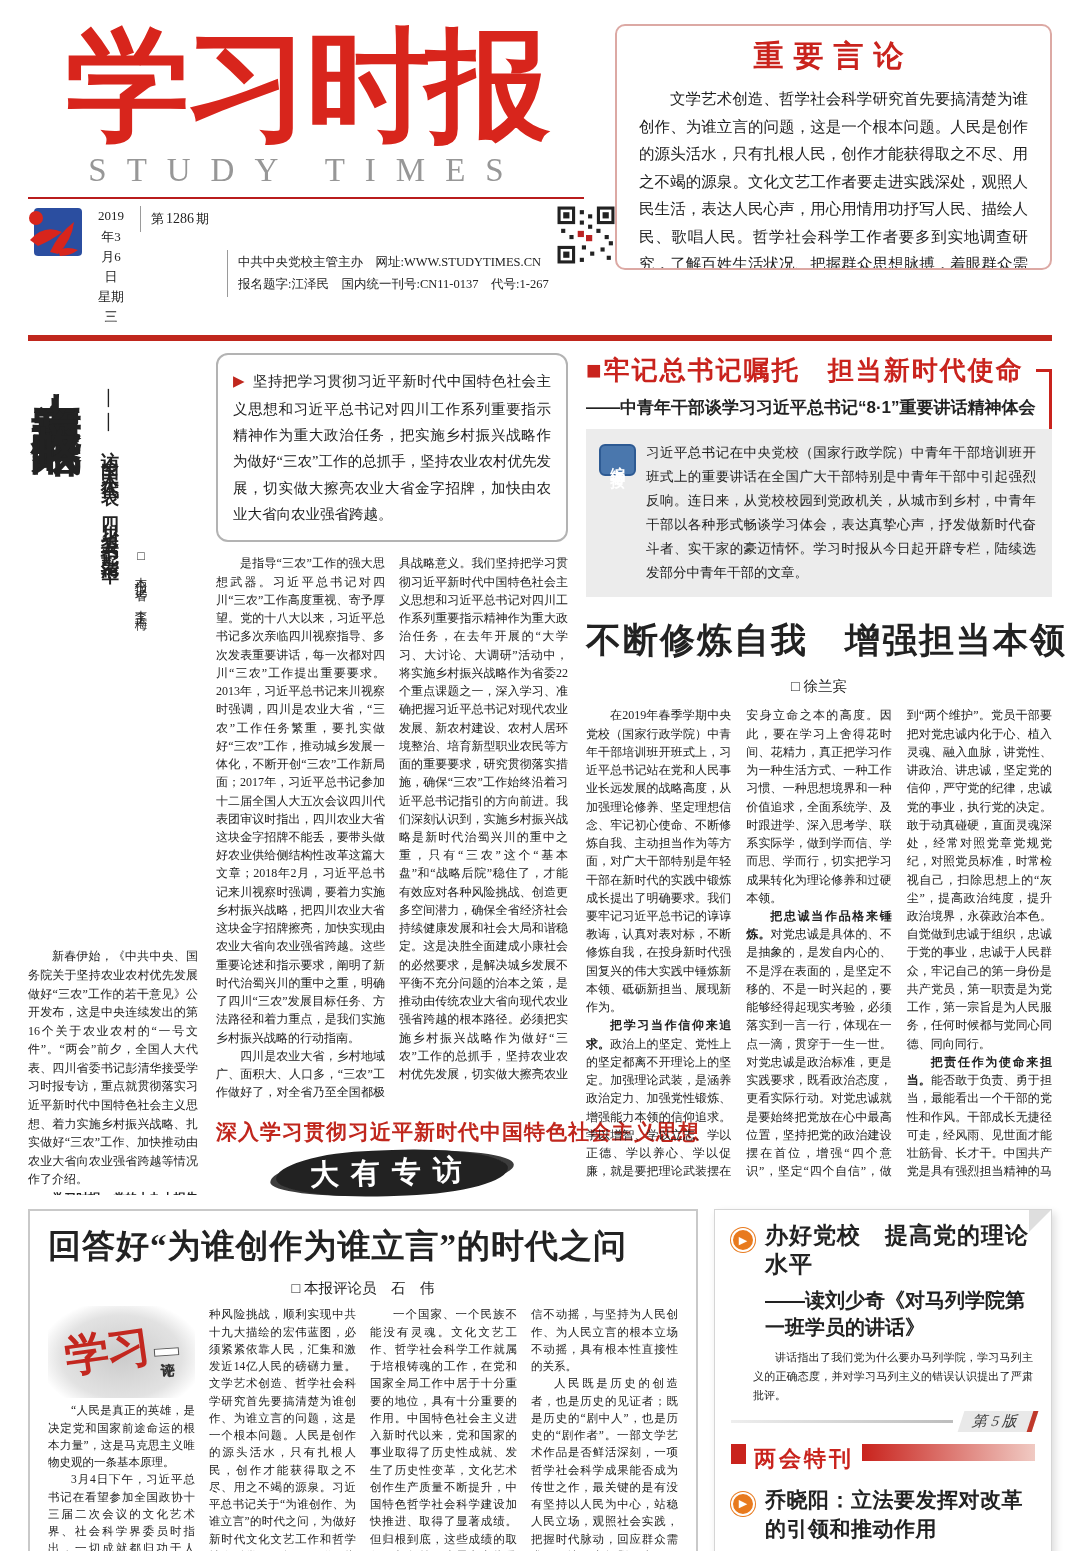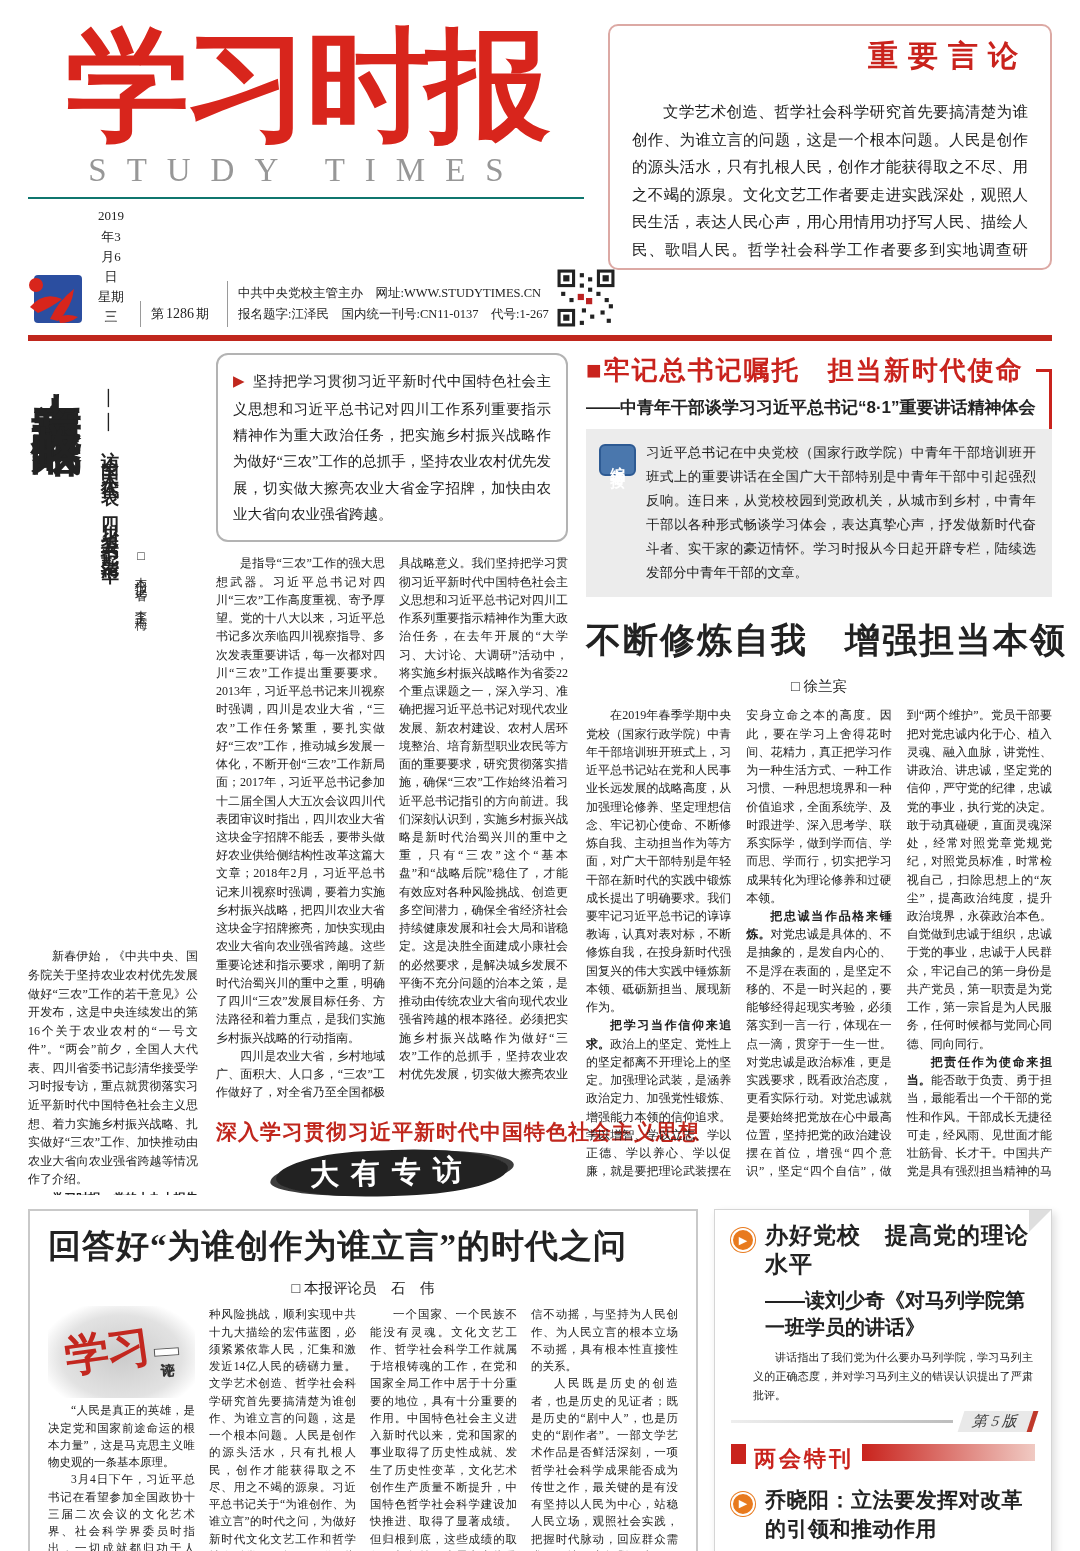--- a/index.html
+++ b/index.html
@@ -1,32 +1,32 @@
 <!DOCTYPE html>
 <html><head>
 <meta charset="utf-8">
 <style>
   * { margin:0; padding:0; box-sizing:border-box; }
   body { background:#ffffff; font-family:"Liberation Serif","DejaVu Serif",serif; color:#222; }
   .page { width:1080px; height:1551px; padding:24px 28px 0; overflow:hidden; background:#fff; position:relative; }
 
   
-  .header { display:flex; gap:24px; }
+  .header { display:flex; gap:31px; }
   .header-left { width:556px; }
   .masthead-title { font-size:124px; line-height:1.02; font-weight:bold; color:#d8251c; text-align:center; letter-spacing:-4px; transform:scaleY(.98); }
   .masthead-sub { font-size:33px; letter-spacing:20px; color:#979797; text-align:center; margin-top:2px; }
-  .info-bar { display:flex; align-items:flex-end; margin-top:8px; padding-top:7px; border-top:2px solid #0f766e; gap:8px; }
+  .info-bar { display:flex; align-items:flex-start; margin-top:8px; padding-top:7px; border-top:2px solid #b91c1c; gap:8px; }
   .logo { width:54px; height:54px; flex-shrink:0; }
   .date-block { text-align:center; font-size:13px; line-height:1.55; padding:0 8px; }
   .issue-block { border-left:1px solid #9a9a9a; padding:4px 10px; font-size:13px; white-space:nowrap; display:flex; align-items:center; gap:2px;}
   .issue-no { font-size:14px; }
   .pub-block { border-left:1px solid #9a9a9a; padding:2px 0 2px 10px; font-size:12.5px; line-height:1.7; white-space:nowrap;margin-top:44px; }
   .qr { margin-left:auto; width:58px; height:58px; flex-shrink:0; }
   .remarks { flex:1; border:2px solid #dca9a4; border-radius:10px; padding:10px 22px 10px; height:246px; overflow:hidden; }
-  .remarks-title { color:#c9231d; font-size:30px; font-weight:bold; text-align:right; letter-spacing:10px; font-family:"Liberation Sans",sans-serif; margin-bottom:21px; }
+  .remarks-title { color:#c9231d; font-size:30px; font-weight:bold; text-align:center; letter-spacing:10px; font-family:"Liberation Sans",sans-serif; margin-bottom:8px; }
   .remarks-body { font-size:15.5px; line-height:1.78; text-align:justify; text-indent:2em; }
   .header-rule { height:6px; background:#c0271d; margin-top:8px; }
 
   
   .upper { display:flex; gap:18px; margin-top:12px; height:842px; }
   .v { writing-mode:vertical-rl; }
   .lead-col { width:170px; display:flex; flex-direction:column; }
   .v-row { display:flex; height:586px; }
   .v-headline { font-size:50px; font-weight:bold; line-height:1.16; letter-spacing:4px; }
   .v-sub { font-size:18px; font-weight:bold; margin-top:36px; margin-left:12px; letter-spacing:6px; }

